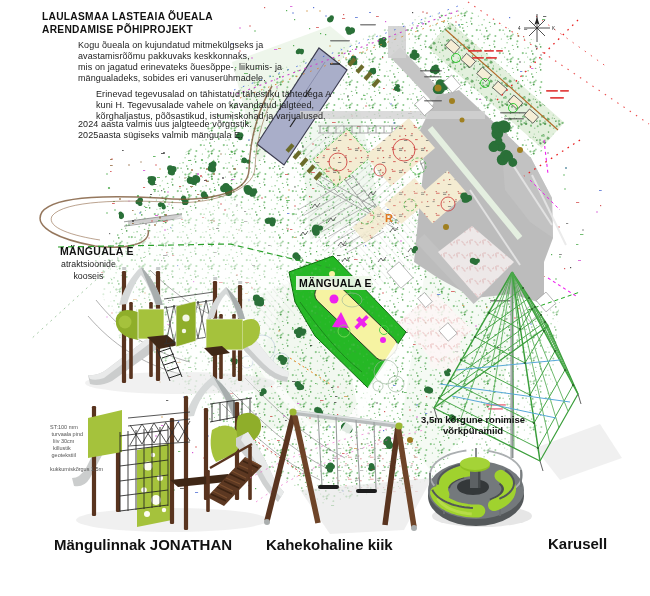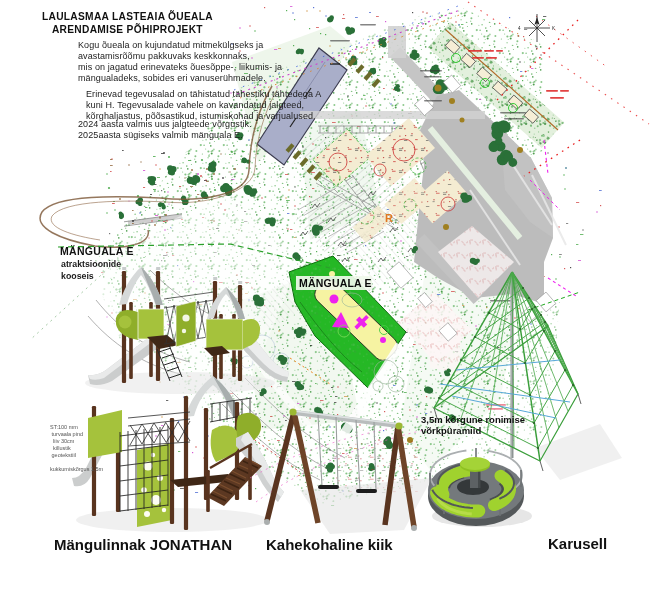--- a/index.html
+++ b/index.html
@@ -1578,32 +1578,32 @@
 <circle cx="545" cy="322" r="1.1"></circle>
 </g>
 <g stroke="#666" stroke-width="1">
 <line x1="434" y1="408" x2="437" y2="418"></line>
 <line x1="540" y1="461" x2="543" y2="471"></line>
 <line x1="578" y1="394" x2="581" y2="404"></line>
 </g>
 </g>
 </svg>
 
-<div class="abs title" style="left:42px; top:10px;text-align:center;">LAULASMAA LASTEAIA ÕUEALA<br>ARENDAMISE PÕHIPROJEKT</div>
+<div class="abs title" style="left:42px; top:10px;">LAULASMAA LASTEAIA ÕUEALA<br>ARENDAMISE PÕHIPROJEKT</div>
 
 <div class="abs para" style="left:42px; top:40px;">Kogu õueala on kujundatud mitmekülgseks ja<br>avastamisrõõmu pakkuvaks keskkonnaks,<br>mis on jagatud erinevateks õuesõppe-, liikumis- ja<br>mängualadeks, sobides eri vanuserühmadele.</div>
 
-<div class="abs para" style="left:50px; top:89px;">Erinevad tegevusalad on tähistatud tähestiku tähtedega A<br>kuni H. Tegevusalade vahele on kavandatud jalgteed,<br>kõrghaljastus, põõsastikud,  istumiskohad ja varjualused.</div>
+<div class="abs para" style="left:60px; top:89px;">Erinevad tegevusalad on tähistatud tähestiku tähtedega A<br>kuni H. Tegevusalade vahele on kavandatud jalgteed,<br>kõrghaljastus, põõsastikud,  istumiskohad ja varjualused.</div>
 
 <div class="abs para" style="left:42px; top:119px;">2024 aasta valmis uus jalgteede võrgustik.<br>2025aasta sügiseks valmib mänguala E.</div>
 
 <div class="abs cap" style="left:60px; top:245px; font-size:10.5px; letter-spacing:0.3px;">MÄNGUALA E</div>
-<div class="abs" style="left:61px; top:258px; font-size:8.8px; font-weight:bold; color:#1c1c1c; line-height:12.3px;">atraktsioonide<br>kooseis</div>
+<div class="abs" style="left:61px; top:258px; font-size:8.8px; font-weight:normal; color:#1c1c1c; line-height:12.3px;text-align:center;">atraktsioonide<br>kooseis</div>
 
 <div class="abs cap" style="left:54px; top:536px;">Mängulinnak JONATHAN</div>
 
 <div class="abs cap" style="left:266px; top:536px;">Kahekohaline kiik</div>
 
 <div class="abs cap" style="left:500px; top:535px;padding-left:48px;">Karusell</div>
 
-<div class="abs cap" style="left:421px; top:414px; font-size:9.5px; line-height:11.3px;">3,5m kõrgune ronimise<br>võrkpüramiid</div>
+<div class="abs cap" style="left:421px; top:414px; font-size:9.5px; line-height:11.3px;text-align:center;">3,5m kõrgune ronimise<br>võrkpüramiid</div>
 
 <div class="abs" style="left:50px; top:424px; font-size:5.5px; color:#555; line-height:7px;">ST:100 mm<br>&nbsp;turvaala pind<br>&nbsp;&nbsp;liiv 30cm<br>&nbsp;&nbsp;killustik<br>&nbsp;geotekstiil<br><br>kukkumiskõrgus 1,5m</div>
 
 </body></html>

